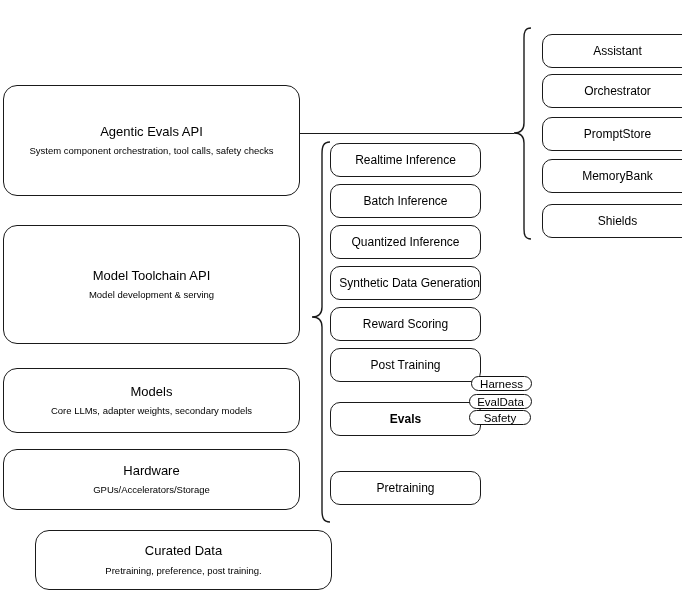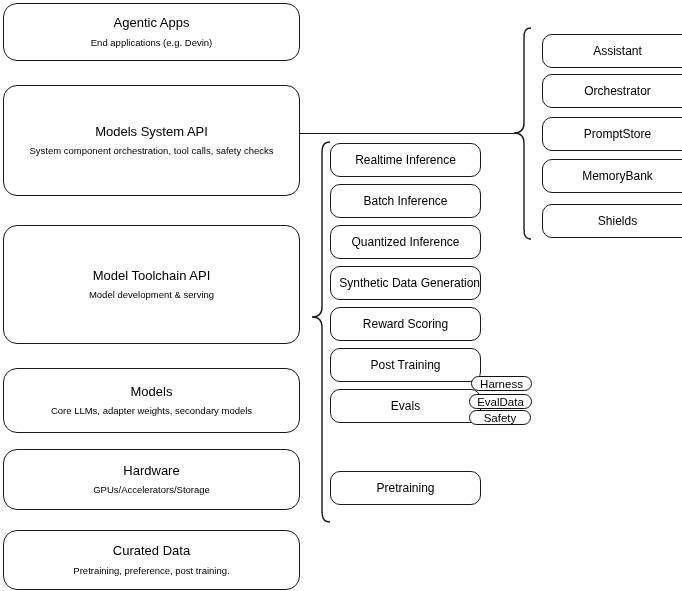--- a/index.html
+++ b/index.html
@@ -113,46 +113,42 @@
     fill: none;
     stroke: #1a1a1a;
     stroke-width: 1.4px;
   }
 </style>
 </head>
 <body>
 
 <div id="canvas">
 
-  <div class="node layer" style="top:3px; height:58px;">
-    <div class="title">Agentic Apps</div>
-    <div class="subtitle">End applications (e.g. Devin)</div>
-  </div>
 
   <div class="node layer tall" style="top:85px; height:111px;">
-    <div class="title">Models System API</div>
+    <div class="title">Agentic Evals API</div>
     <div class="subtitle">System component orchestration, tool calls, safety checks</div>
   </div>
 
   <div class="node layer tall" style="top:225px; height:119px;">
     <div class="title">Model Toolchain API</div>
     <div class="subtitle">Model development &amp; serving</div>
   </div>
 
   <div class="node layer" style="top:368px; height:65px;">
     <div class="title">Models</div>
     <div class="subtitle">Core LLMs, adapter weights, secondary models</div>
   </div>
 
   <div class="node layer" style="top:449px; height:61px;">
     <div class="title">Hardware</div>
     <div class="subtitle">GPUs/Accelerators/Storage</div>
   </div>
 
-  <div class="node layer" style="top:530px; height:60px;">
+  <div class="node layer" style="top:530px; height:60px;margin-left:32px;">
     <div class="title">Curated Data</div>
     <div class="subtitle">Pretraining, preference, post training.</div>
   </div>
 
   <div class="connector h-line" style="left:300px; top:133px; width:214px;"></div>
 
   <svg class="brace" style="left:310px; top:141px;" width="24" height="382" viewBox="0 0 24 382">
     <path d="M20,1 C13,1 12,6 12,13 L12,166 C12,173 9,176 2,176 C9,176 12,179 12,186 L12,369 C12,376 13,381 20,381"></path>
   </svg>
 
@@ -167,21 +163,21 @@
   </div>
   <div class="node mid" style="top:266px;align-items:flex-end;">
     <span>Synthetic Data Generation</span>
   </div>
   <div class="node mid" style="top:307px;">
     <span>Reward Scoring</span>
   </div>
   <div class="node mid" style="top:348px;">
     <span>Post Training</span>
   </div>
-  <div class="node mid" style="top:389px;">
+  <div class="node mid" style="top:402px;font-weight:bold;">
     <span>Evals</span>
   </div>
   <div class="node mid" style="top:471px;">
     <span>Pretraining</span>
   </div>
 
   <div class="capsule" style="left:471px; top:376px; width:61px; height:15px;">
     <span>Harness</span>
   </div>
   <div class="capsule" style="left:469px; top:394px; width:63px; height:15px;">

